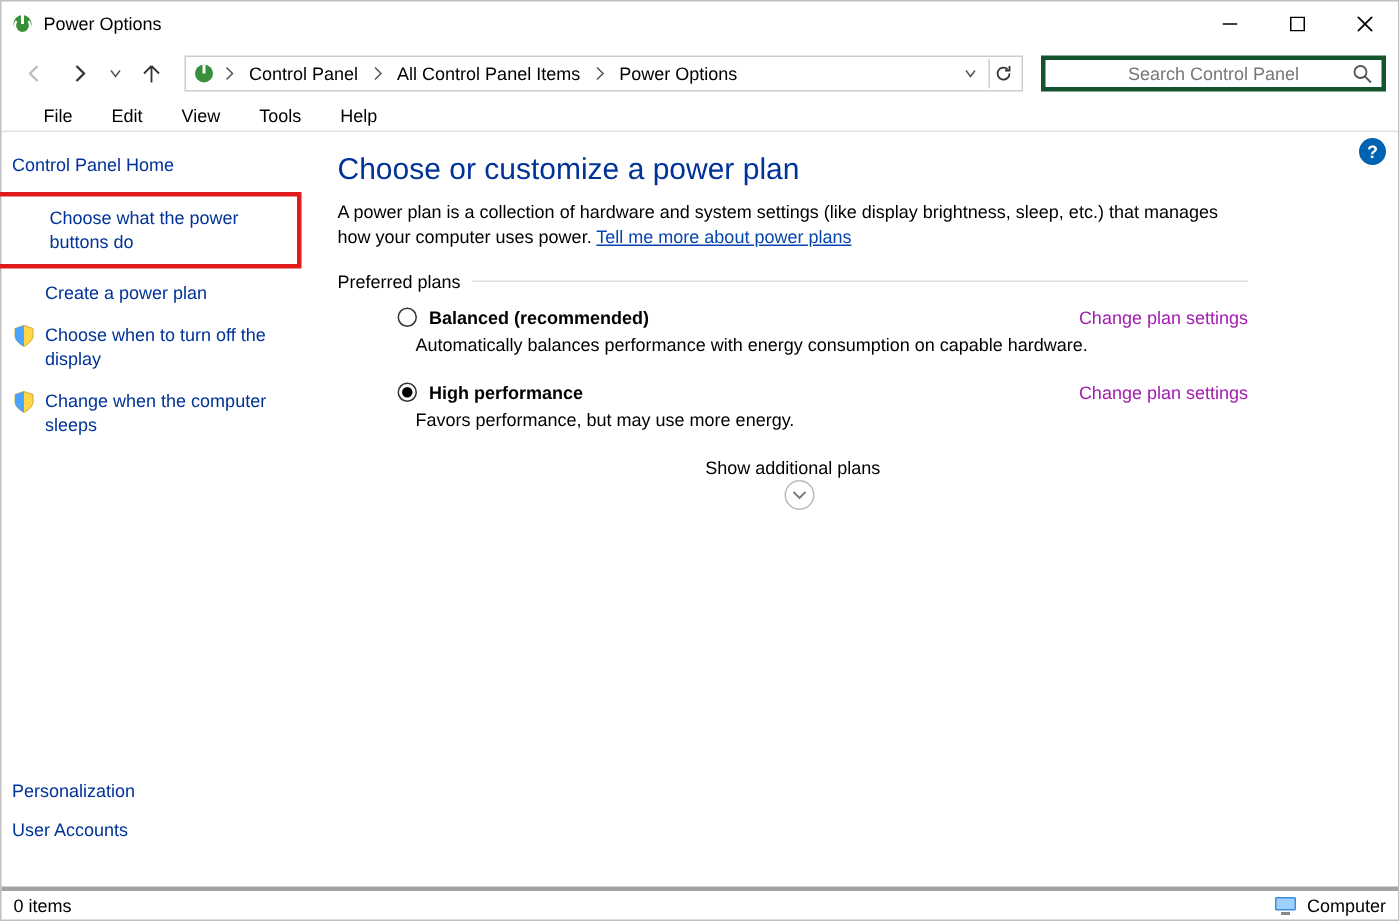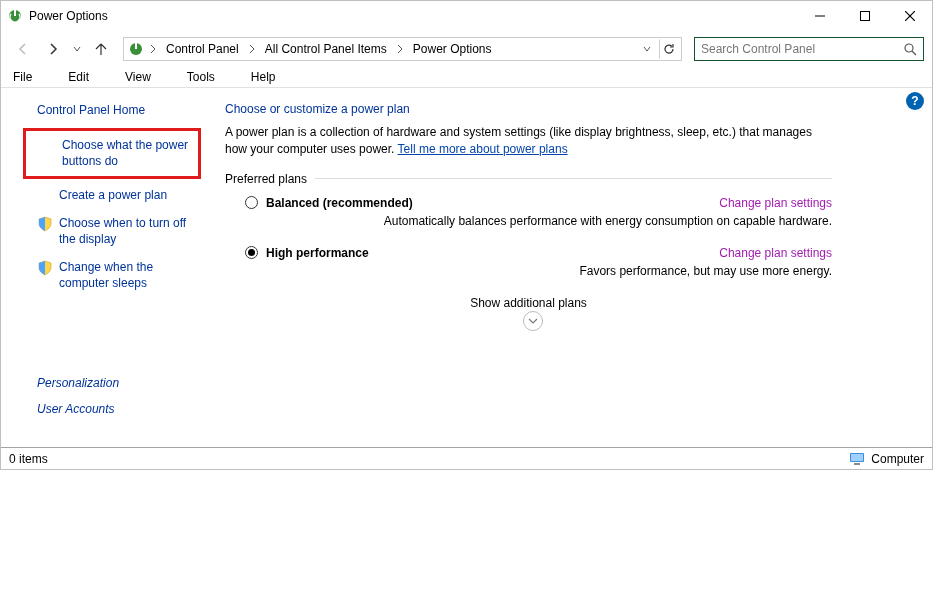--- a/index.html
+++ b/index.html
@@ -1,66 +1,66 @@
 <!DOCTYPE html>
 <html><head>
 <meta charset="utf-8">
 <style>
   * { box-sizing: border-box; }
   html, body { margin: 0; padding: 0; font-family: "Segoe UI", Tahoma, sans-serif; font-size: 12px; color: #000; background: #fff; width: 933px; height: 614px; overflow: hidden; }
-  .window { width: 933px; height: 470px; border: 1px solid #bfbfbf; background: #fff; display: flex; flex-direction: column; position: relative; }
+  .window { width: 933px; height: 614px; border: 1px solid #bfbfbf; background: #fff; display: flex; flex-direction: column; position: relative; }
   .titlebar { height: 30px; display: flex; align-items: center; justify-content: space-between; padding: 0 0 0 6px; }
   .titlebar-left { display: flex; align-items: center; gap: 6px; }
   .titlebar-title { font-size: 12px; }
   .win-controls { display: flex; }
   .win-btn { width: 45px; height: 30px; display: flex; align-items: center; justify-content: center; }
   .navbar { height: 35px; display: flex; align-items: center; padding: 0 8px 0 10px; gap: 6px; }
   .nav-arrow { width: 24px; height: 24px; display: flex; align-items: center; justify-content: center; color: #888; }
   .nav-arrow.active { color: #000; }
   .nav-dropdown-chevron { width: 12px; display:flex; align-items:center; justify-content:center; color:#555;}
   .address { flex: 1; height: 24px; border: 1px solid #ccc; display: flex; align-items: center; padding: 0 4px; gap: 2px; position: relative; margin-left:4px; }
   .crumb { padding: 0 4px; height:22px; display:flex; align-items:center; }
   .crumb-sep { width: 14px; display: flex; align-items: center; justify-content: center; color:#555;}
   .addr-right { position:absolute; right:2px; display:flex; align-items:center; gap:2px;}
   .addr-btn { width:20px; height:20px; display:flex; align-items:center; justify-content:center; border:1px solid transparent;}
   .addr-btn.refresh { border-left:1px solid #ccc; }
-  .searchbox { width: 230px; height: 24px; border: 1px solid #14532d; display: flex; align-items: center; padding: 0 6px; color: #777; position:relative; margin-left:6px;}
+  .searchbox { width: 230px; height: 24px; border: 3px solid #14532d; display: flex; align-items: center; padding: 0 6px; color: #777; position:relative; margin-left:6px;justify-content:center;}
   .search-icon { position:absolute; right:6px; }
-  .menubar { height: 22px; display: flex; align-items: center; padding: 0 4px; gap: 20px; border-bottom: 1px solid #e1e1e1; }
+  .menubar { height: 22px; display: flex; align-items: center; padding: 0 20px; gap: 10px; border-bottom: 1px solid #e1e1e1; }
   .menu-item { padding: 2px 8px; }
   .body { flex: 1; display: flex; position: relative; }
-  .sidebar { width: 210px; padding: 14px 10px 10px 36px; display:flex; flex-direction:column; }
+  .sidebar { width: 210px; padding: 14px 10px 10px 7px; display:flex; flex-direction:column; }
   .sidebar a { color: #003399; text-decoration: none; display:block; line-height:1.35; }
   .side-head { color:#003399; margin-bottom:14px; }
   .side-list { list-style:none; padding:0; margin:0; display:flex; flex-direction:column; gap:12px; }
   .side-item { display:flex; gap:6px; align-items:flex-start; }
   .side-icon { width:16px; flex:0 0 16px; display:flex; align-items:center; justify-content:center; margin-top:1px;}
   .highlighted { border:3px solid #e01b1b; margin-left:-14px; padding:6px 4px 6px 14px; margin-top:-4px; margin-bottom:-4px;}
   .see-also { margin-top:auto; margin-bottom:10px; }
   .see-also-h { color:#666; margin-bottom:10px;}
-  .see-also a { display:block; margin-bottom:10px;font-style:italic;}
+  .see-also a { display:block; margin-bottom:10px;}
   .content { flex:1; padding: 14px 100px 10px 14px; position:relative;}
   .help-icon { position:absolute; top:4px; right:8px; width:18px; height:18px; background:#0063B1; color:#fff; border-radius:50%; display:flex; align-items:center; justify-content:center; font-weight:bold; font-size:12px;}
-  .page-title { color:#003399; font-size:12px; font-weight:400; margin:0 0 8px 0;}
+  .page-title { color:#003399; font-size:20px; font-weight:400; margin:0 0 8px 0;}
   .desc { line-height:1.4; margin-bottom:14px;}
   .desc a { color:#0645AD; text-decoration:underline;}
   .section-row { display:flex; align-items:center; margin: 6px 0 10px 0;}
   .section-label { color:#000; }
   .section-line { flex:1; border-top:1px solid #ddd; margin-left:8px;}
   .plan { margin: 0 0 18px 20px; }
   .plan-head { display:flex; align-items:center; justify-content:space-between;}
-  .plan-left { display:flex; align-items:center; gap:8px;}
+  .plan-left { display:flex; align-items:center; gap:8px;margin-left:20px;}
   .radio { width:13px; height:13px; border:1px solid #333; border-radius:50%; display:inline-flex; align-items:center; justify-content:center;}
   .radio.checked::after { content:""; width:7px; height:7px; background:#000; border-radius:50%;}
   .plan-name { font-weight:700;}
   .plan-link { color:#a21caf; text-decoration:none;}
-  .plan-desc { margin:4px 0 0 32px; color:#000;text-align:right;}
+  .plan-desc { margin:4px 0 0 32px; color:#000;}
   .expander-row { display:flex; align-items:center; margin-top:10px;flex-direction:column;}
   .expander-circle { width:20px; height:20px; border:1px solid #bbb; border-radius:50%; display:flex; align-items:center; justify-content:center; color:#666; margin-left:8px;}
-  .statusbar { height:22px; border-top:1px solid #a3a3a3; display:flex; align-items:center; justify-content:space-between; padding:0 8px; font-size:12px;}
+  .statusbar { height:22px; border-top:3px solid #a3a3a3; display:flex; align-items:center; justify-content:space-between; padding:0 8px; font-size:12px;}
   .status-right { display:flex; align-items:center; gap:6px;}
   svg { display:block; }
 </style>
 </head>
 <body>
 
 <div class="window">
 
   <div class="titlebar">
     <div class="titlebar-left">

